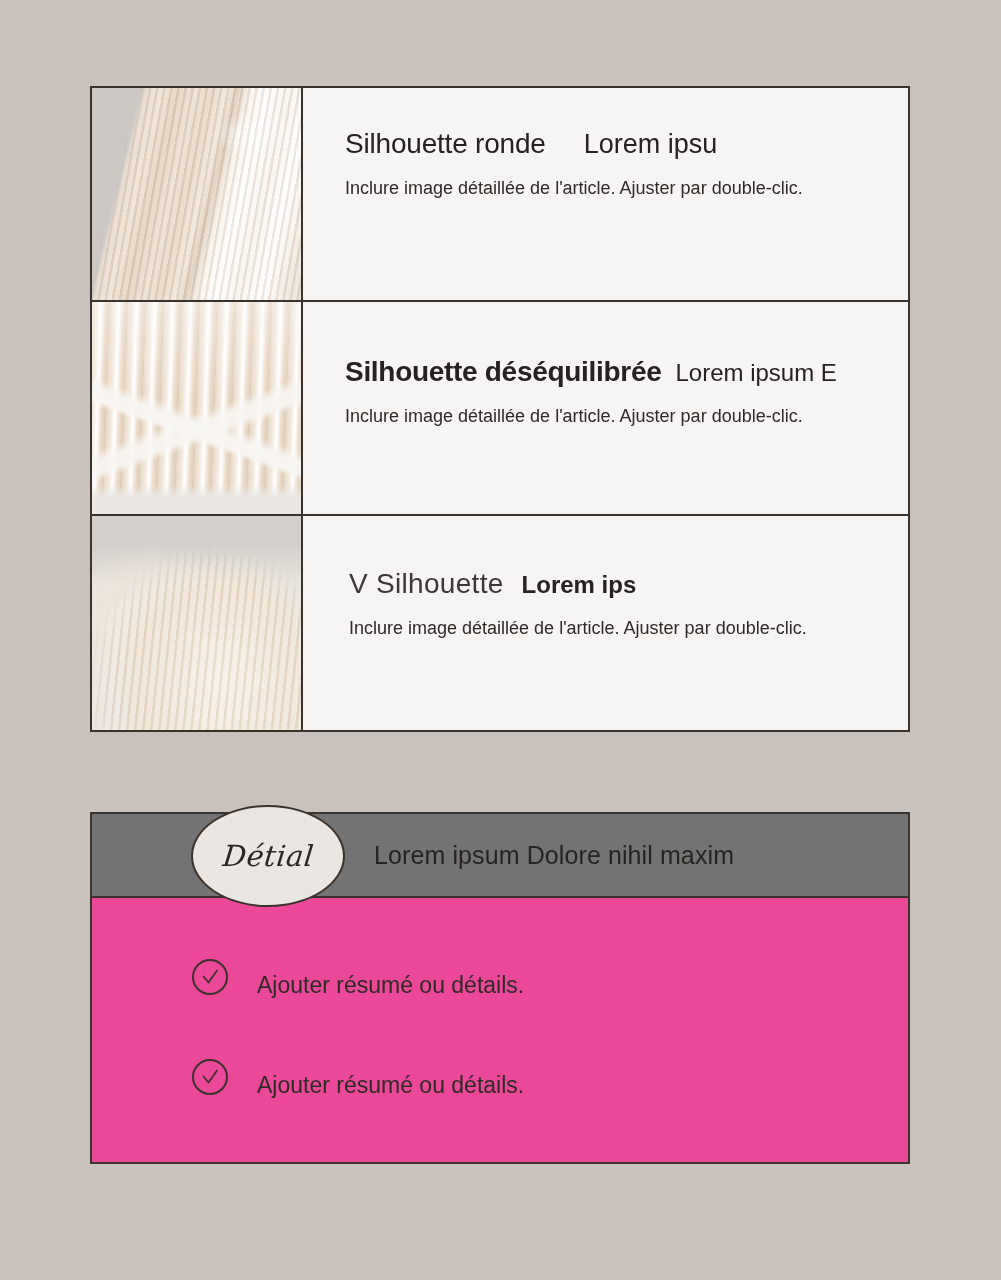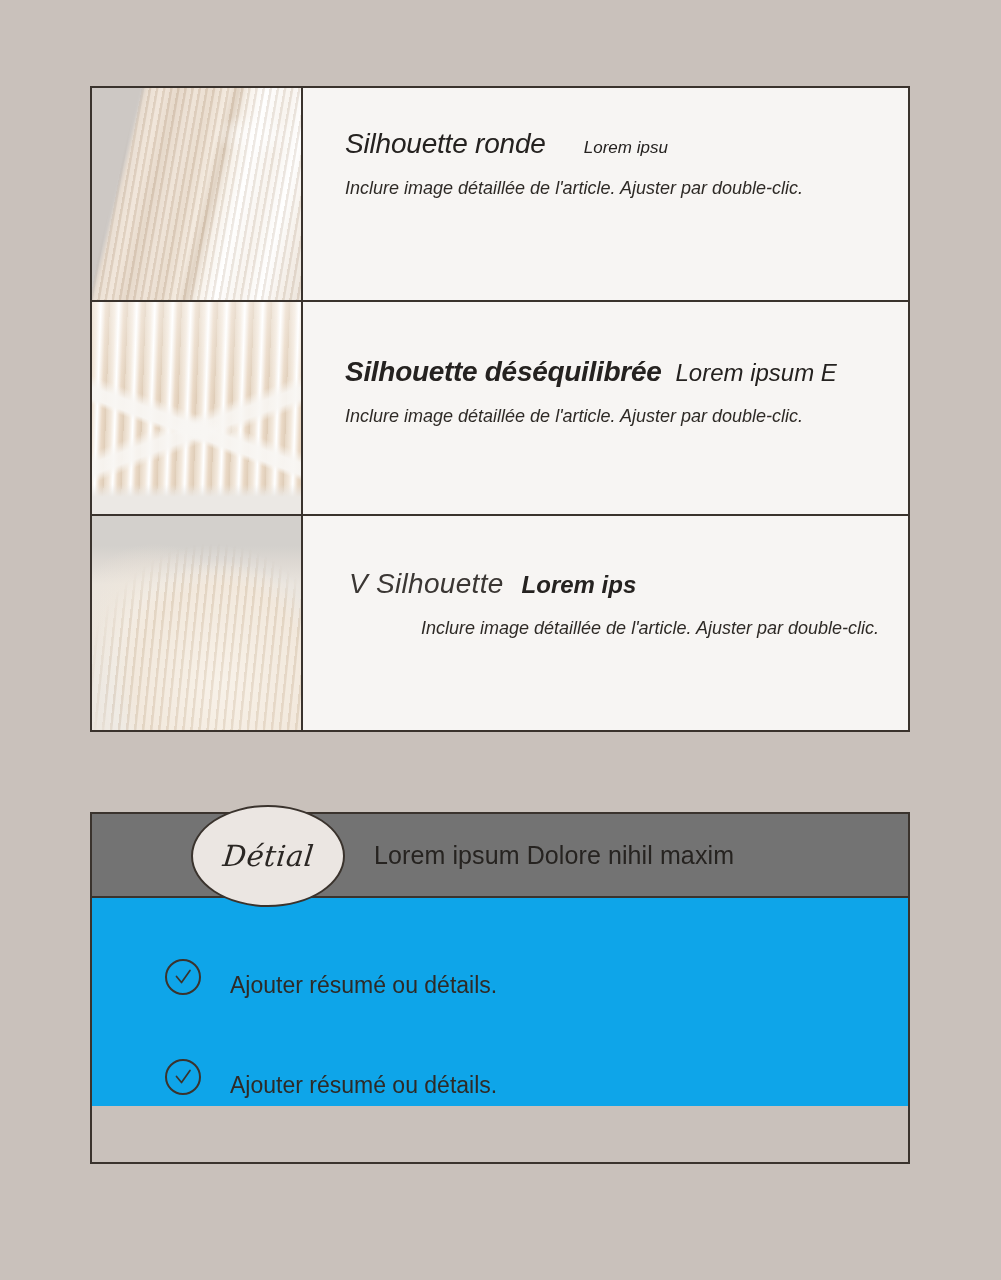--- a/index.html
+++ b/index.html
@@ -26,21 +26,21 @@
     border: 2px solid #3a332d;
     background: #f7f5f3;
   }
 
   .silhouette-row {
     display: flex;
     align-items: stretch;
     border-bottom: 2px solid #3a332d;
     height: 214px;
   }
-  .silhouette-row:last-child { border-bottom: none; text-align: right; }
+  .silhouette-row:last-child { border-bottom: none; }
 
   .thumb-cell {
     width: 211px;
     flex: 0 0 211px;
     border-right: 2px solid #3a332d;
     overflow: hidden;
     position: relative;
   }
 
   .thumb {
@@ -103,34 +103,33 @@
       rgba(186,162,134,.22) 0px, rgba(186,162,134,.22) 2px,
       rgba(255,255,255,.20) 3px, rgba(255,255,255,.20) 8px);
     mask-image: radial-gradient(ellipse 165px 185px at 58% 80%, #000 0%, #000 62%, transparent 78%);
     -webkit-mask-image: radial-gradient(ellipse 165px 185px at 58% 80%, #000 0%, #000 62%, transparent 78%);
   }
 
   .detail-cell {
     flex: 1 1 auto;
     background: #f7f5f3;
     padding: 40px 28px 0 42px;
-    font-style: italic;
   }
   .detail-cell.r2 { padding-top: 54px; }
   .detail-cell.r3 { padding-top: 52px; padding-left: 46px; }
 
   .detail-heading {
     display: flex;
     align-items: baseline;
     white-space: nowrap;
     margin-bottom: 14px;
   }
 
   .title-main  { font-size: 28px; font-weight: 400; letter-spacing: -.2px; color: #252220; }
-  .title-sub   { font-size: 17px; font-weight: 400; color: #252220; margin-left: 38px; }
+  .title-sub   { font-size: 27px; font-weight: 400; color: #252220; margin-left: 38px; }
 
   .r2 .title-main { font-size: 28px; font-weight: 700; letter-spacing: -.3px; }
   .r2 .title-sub  { font-size: 24px; font-weight: 400; margin-left: 14px; }
 
   .r3 .title-main { font-size: 28px; font-weight: 300; letter-spacing: .3px; color: #3b3734; }
   .r3 .title-sub  { font-size: 24px; font-weight: 700; margin-left: 18px; }
 
   .detail-desc {
     font-size: 18px;
     line-height: 1.62;
@@ -183,23 +182,23 @@
   .panel-badge-text {
     font-family: "DejaVu Serif", serif;
     font-style: italic;
     font-size: 29px;
     color: #2b2724;
     letter-spacing: .5px;
     transform: skewX(-6deg);
   }
 
   .panel-body {
-    height: 208px;
-    background: #0ea5e9;
-    padding: 60px 0 0 72px;
+    height: 264px;
+    background: #ec4899;
+    padding: 60px 0 0 99px;
   }
 
   .check-item {
     display: flex;
     align-items: center;
     margin-bottom: 62px;
   }
 
   .check-icon {
     flex: 0 0 auto;

